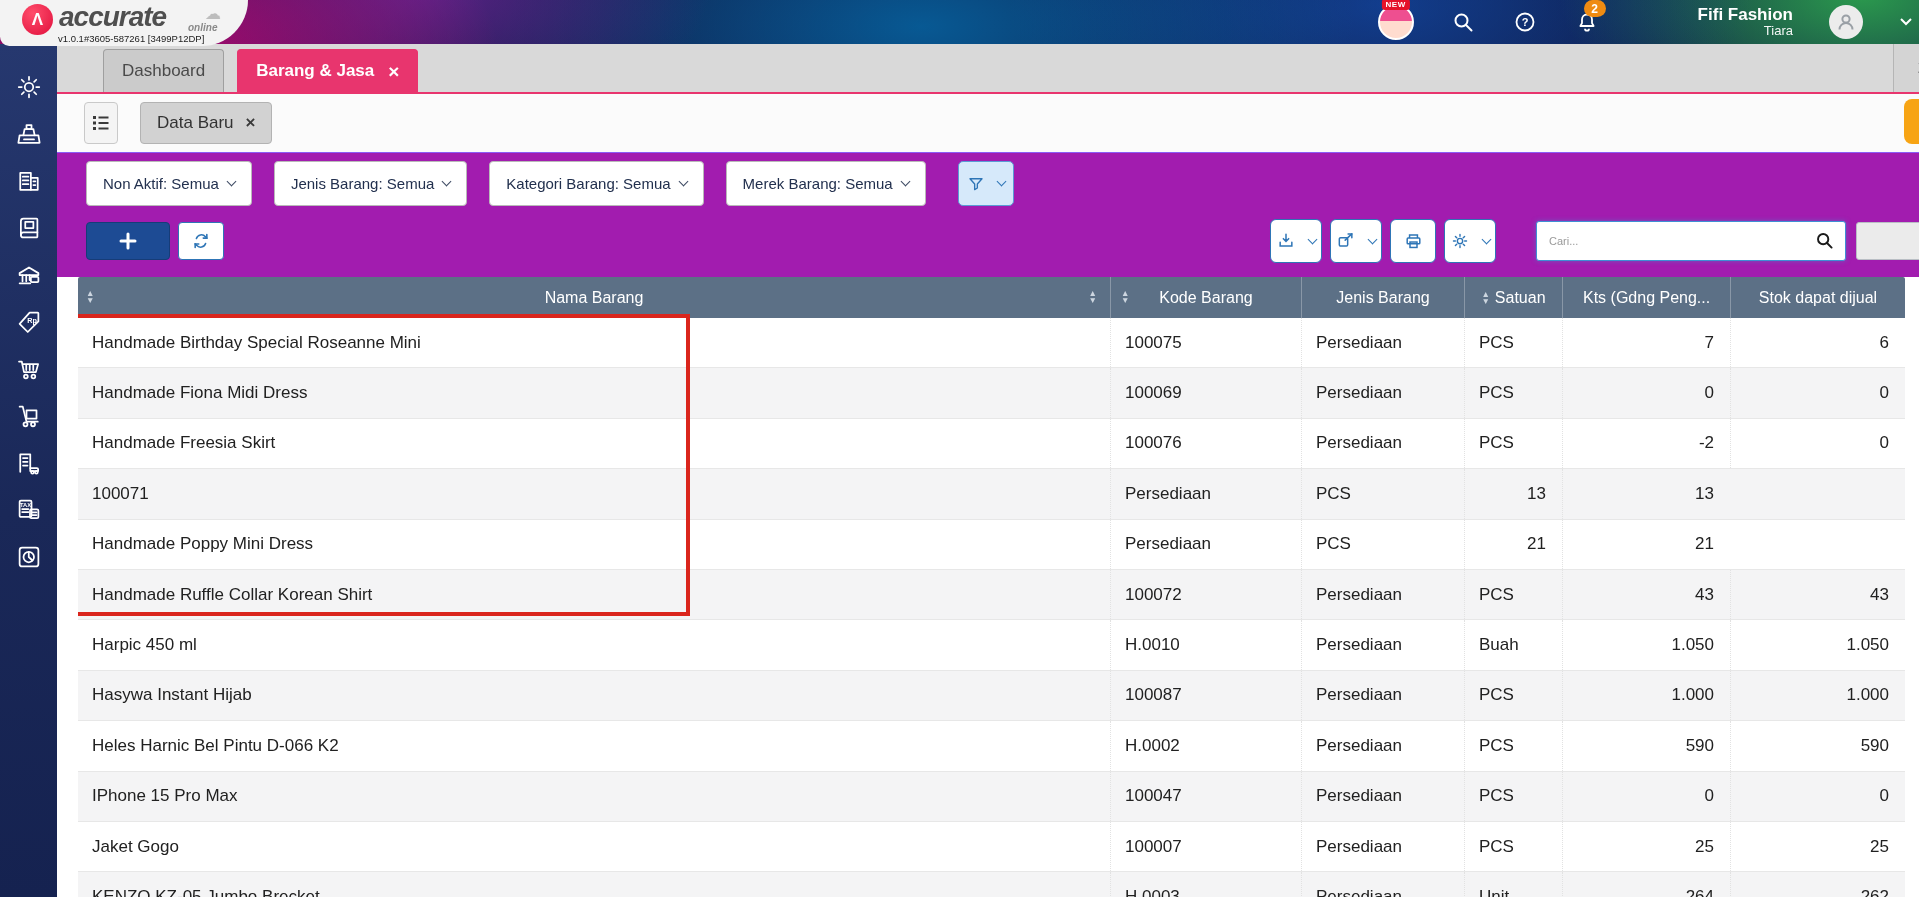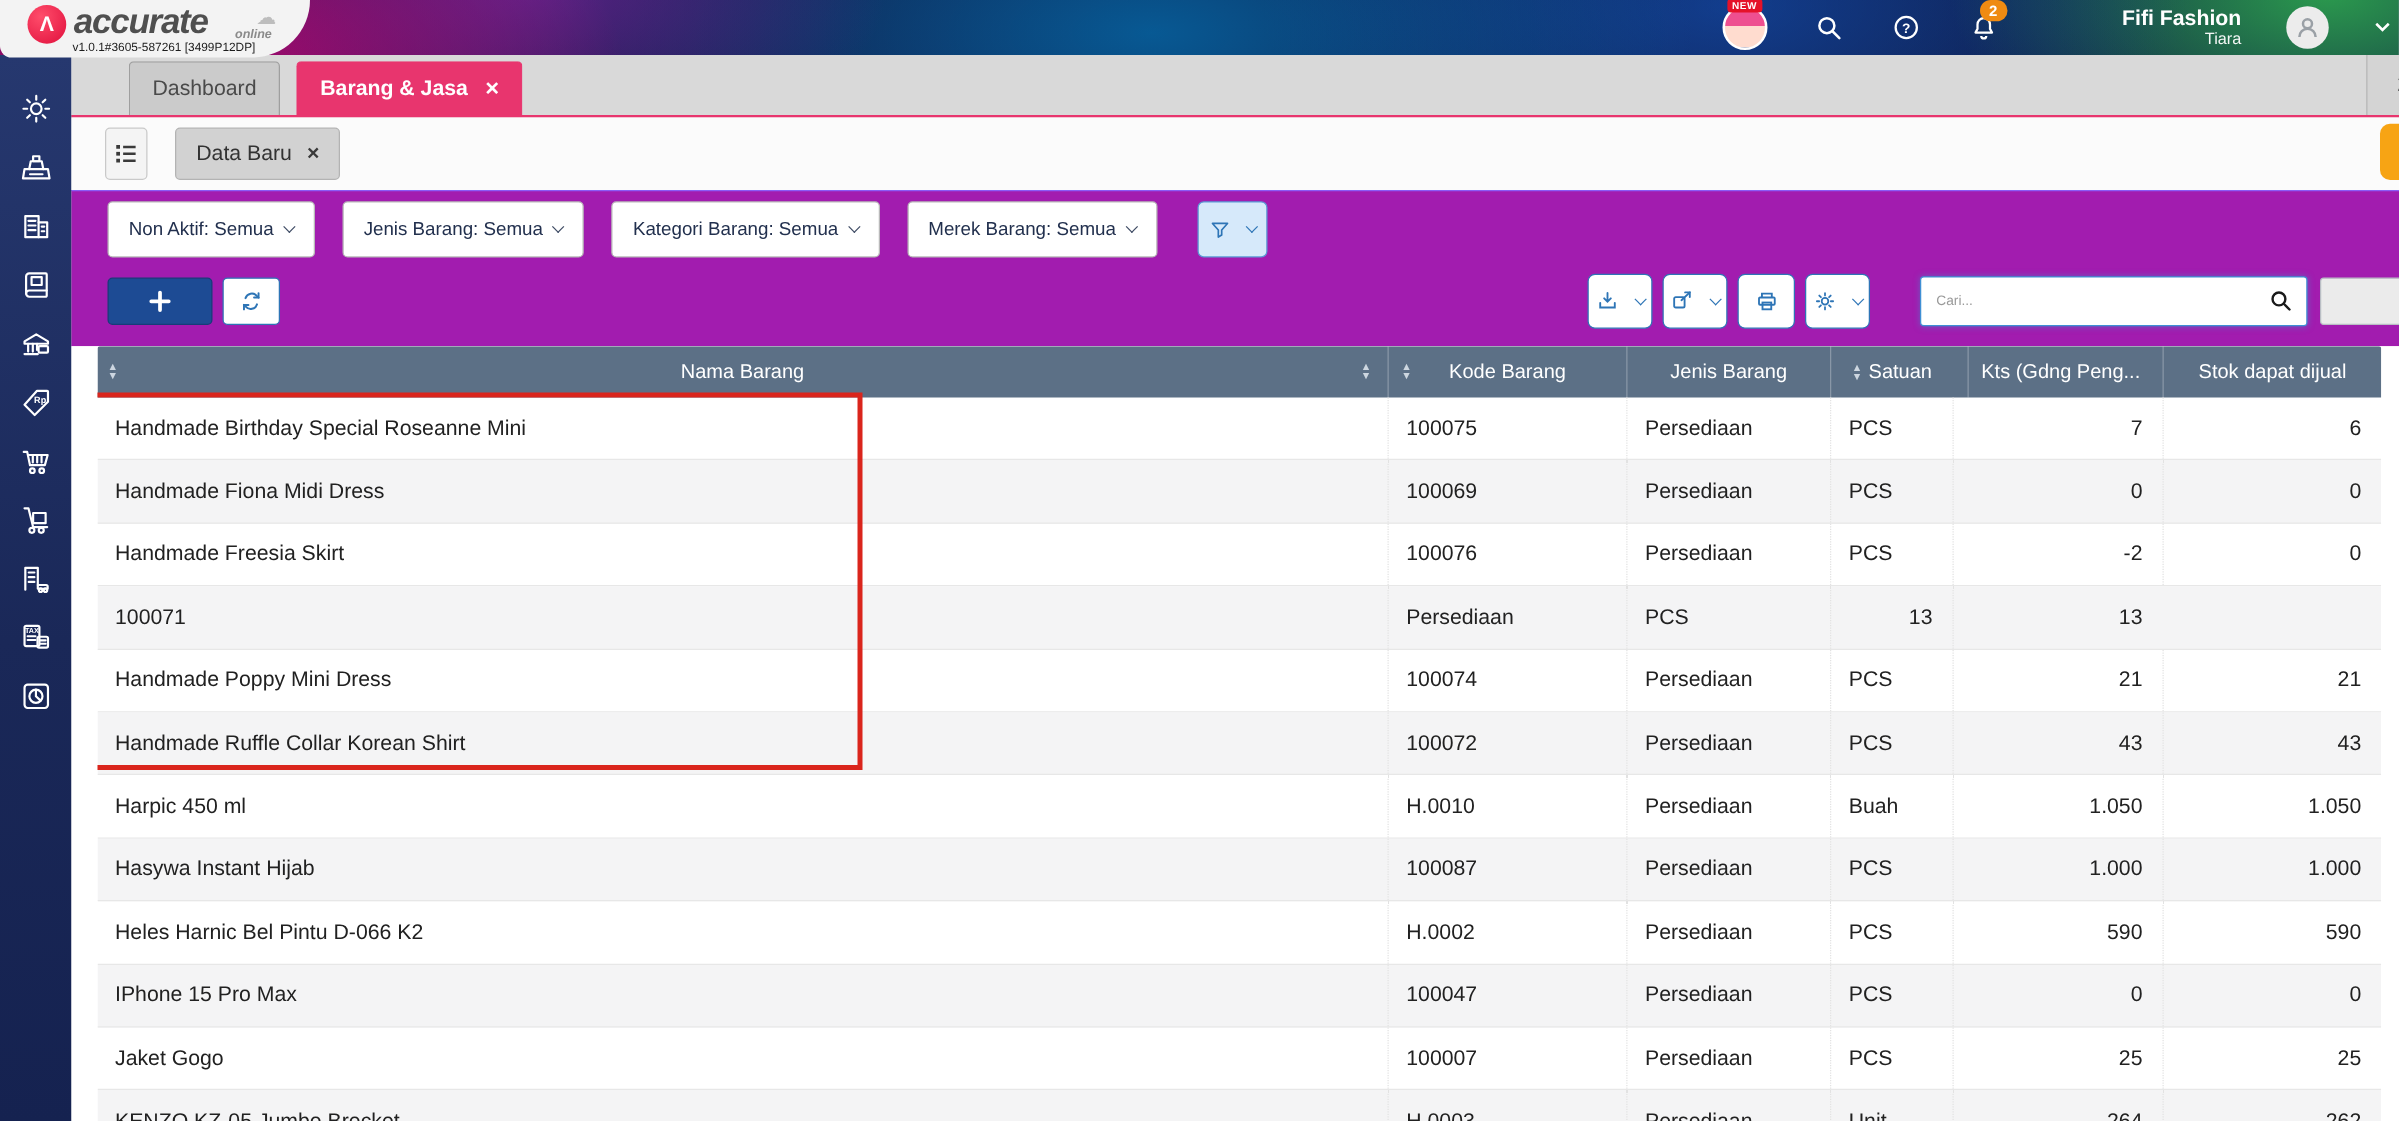--- a/index.html
+++ b/index.html
@@ -100,21 +100,21 @@
     padding-right:10px; font-size:17px; color:#6a7075; }
 
   
   .tablearea { position:relative; height:620px; background:#fff; }
   .tablewrap { position:relative; margin-left:21px; width:1827px; height:620px; overflow:hidden; }
   .tgrid { display:grid; grid-template-columns:1032px 191px 163px 98px 168px 175px; }
   .thead { height:41px; background:#5c7086; color:#fff; font-size:16px; border-radius:2px 2px 0 0; }
   .hcell { position:relative; display:flex; align-items:center; justify-content:center;
     border-left:1px solid rgba(255,255,255,.28); cursor:pointer; }
   .hcell:first-child { border-left:none; }
-  .hcell.left { justify-content:flex-start; padding-left:10px;margin-left:12px; }
+  .hcell.left { justify-content:flex-start; padding-left:20px; }
   .sort { display:flex; flex-direction:column; line-height:7px; font-size:8.5px; color:#cdd6e0; margin-right:5px; }
   .sort.absl { position:absolute; left:8px; top:13px; }
   .sort.absr { position:absolute; right:8px; top:13px; }
   .trow { height:50.4px; border-bottom:1px solid #e7e7e7; font-size:17px; color:#212121; cursor:pointer; }
   .trow.alt { background:#f4f4f5; }
   .tcell { display:flex; align-items:center; border-left:1px dotted #e2e2e2; overflow:hidden; white-space:nowrap; }
   .tcell:first-child { border-left:none; padding-left:14px; }
   .tcell.pl { padding-left:14px; }
   .tcell.num { justify-content:flex-end; padding-right:16px; }
   .highlight { position:absolute; left:-6px; top:37px; width:618px; height:302px;
@@ -450,21 +450,20 @@
   <div class="tgrid trow alt">
     <div class="tcell pl">100071</div>
     <div class="tcell pl">Persediaan</div>
     <div class="tcell pl">PCS</div>
     <div class="tcell num">13</div>
     <div class="tcell num">13</div>
   </div>
 
   <div class="tgrid trow">
     <div class="tcell">Handmade Poppy Mini Dress</div>
-    <div class="tcell pl">100074</div>
     <div class="tcell pl">Persediaan</div>
     <div class="tcell pl">PCS</div>
     <div class="tcell num">21</div>
     <div class="tcell num">21</div>
   </div>
 
   <div class="tgrid trow alt">
     <div class="tcell">Handmade Ruffle Collar Korean Shirt</div>
     <div class="tcell pl">100072</div>
     <div class="tcell pl">Persediaan</div>

